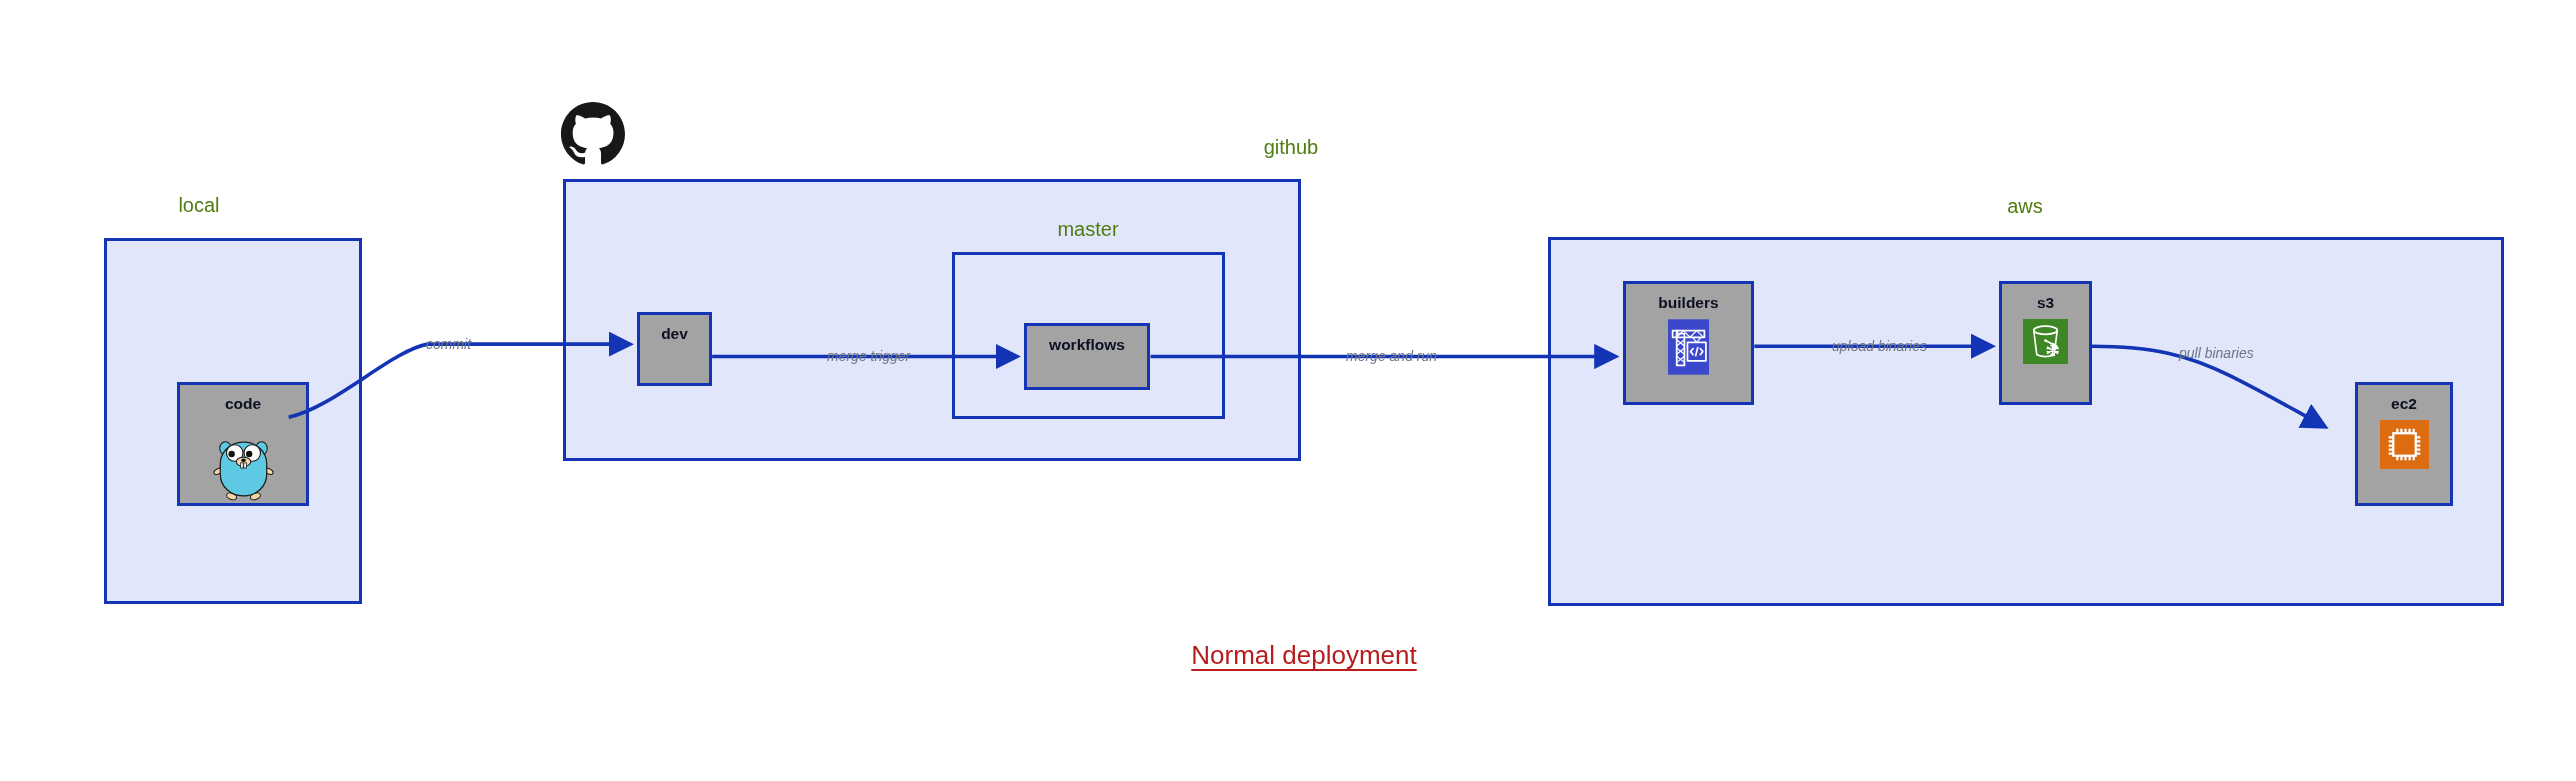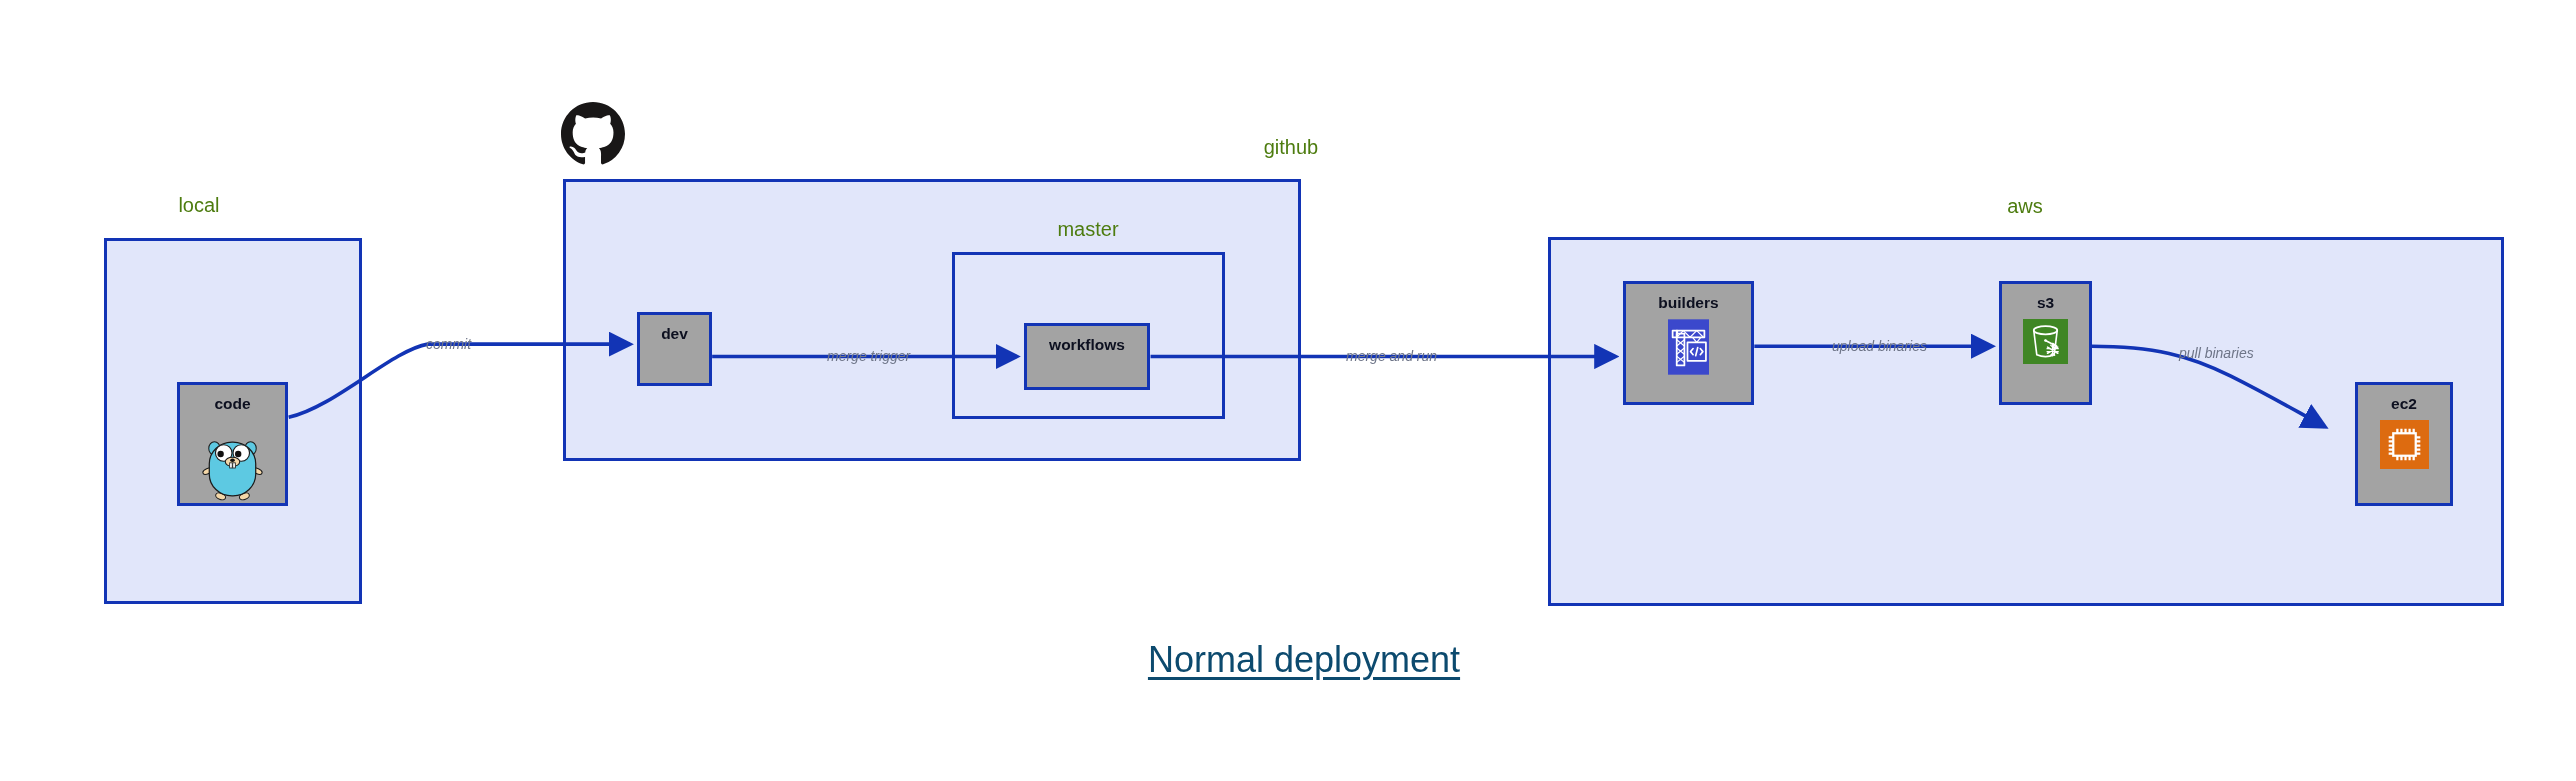--- a/index.html
+++ b/index.html
@@ -70,42 +70,42 @@
     position: absolute;
     left: 0;
     top: 0;
     width: 2604px;
     height: 781px;
     pointer-events: none;
   }
   
   #diagram-title {
     position: absolute;
-    color: #0c4a6e;
-    font-size: 36px;
+    color: #b91c1c;
+    font-size: 26px;
     font-weight: 400;
     line-height: 1;
     text-decoration: underline;
     text-underline-offset: 5.2px;
     white-space: nowrap;
   }
   
   #github-logo {
     position: absolute;
   }
 </style>
 </head>
 <body>
 
 <div id="stage">
 
   <div class="group-label" style="left:199px; top:195px; transform:translateX(-50%);">local</div>
   <div class="group-box" style="left:104px; top:238px; width:258px; height:366px;"></div>
 
-  <div class="node-box" style="left:177px; top:382px; width:111px; height:124px;gap:16px;">
+  <div class="node-box" style="left:177px; top:382px; width:132px; height:124px;gap:16px;">
     <span class="node-label">code</span>
     <span class="node-icon">
       <svg width="61" height="65" viewBox="0 0 118 126" xmlns="http://www.w3.org/2000/svg">
 
         <ellipse cx="24" cy="24" rx="11" ry="13" fill="#5dc9e2" stroke="#1b1b1b" stroke-width="2"></ellipse>
         <ellipse cx="94" cy="24" rx="11" ry="13" fill="#5dc9e2" stroke="#1b1b1b" stroke-width="2"></ellipse>
 
         <ellipse cx="11" cy="68" rx="10" ry="5" fill="#f4d7a8" stroke="#1b1b1b" stroke-width="2" transform="rotate(-25 11 68)"></ellipse>
         <ellipse cx="107" cy="68" rx="10" ry="5" fill="#f4d7a8" stroke="#1b1b1b" stroke-width="2" transform="rotate(25 107 68)"></ellipse>
 

